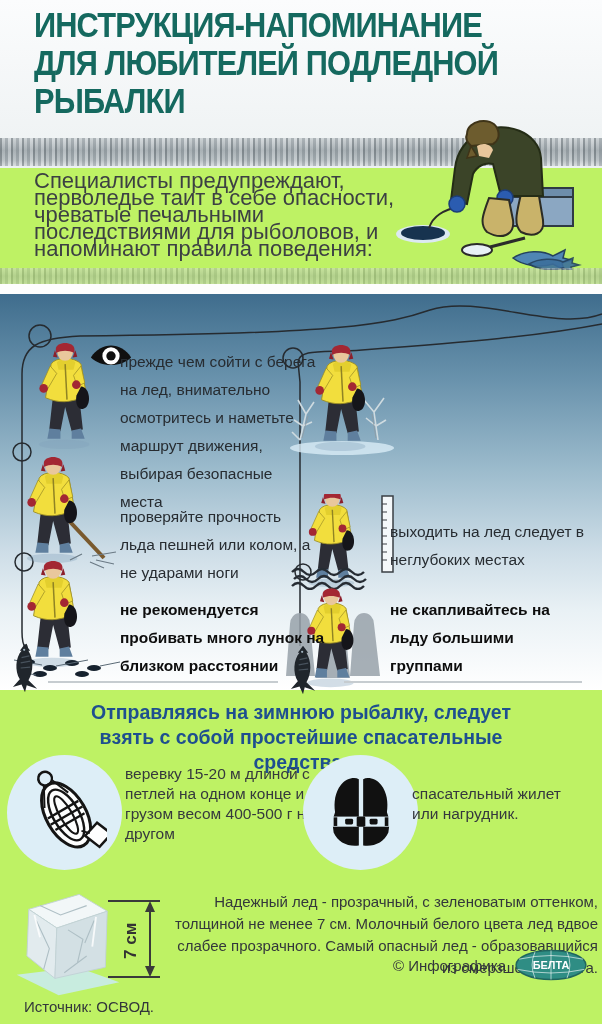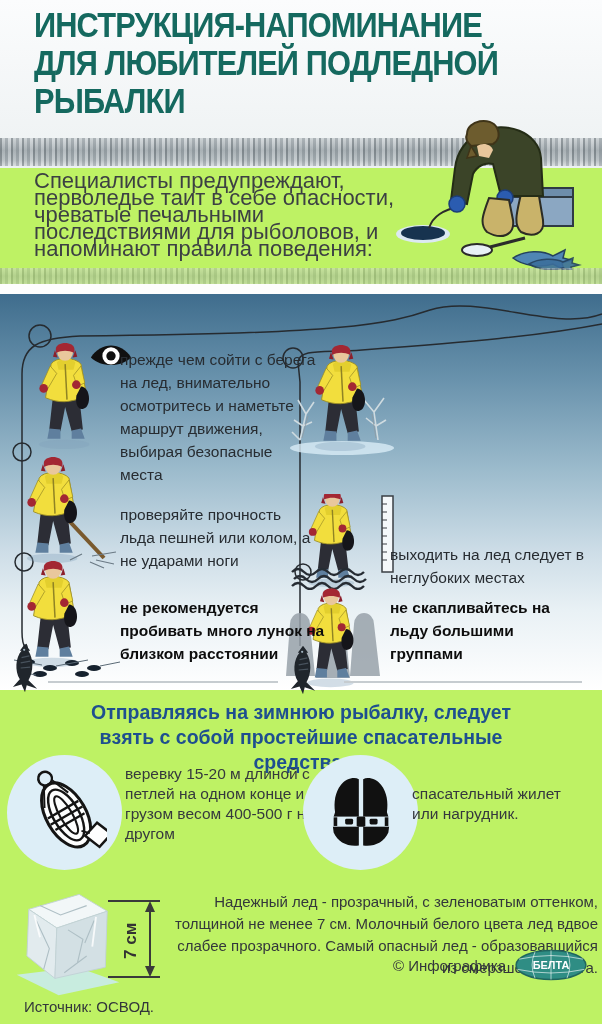--- a/index.html
+++ b/index.html
@@ -26,21 +26,21 @@
   .intro { position:absolute; left:34px; top:172px; width:368px;
            font-size:22px; line-height:17px; color:#3c4043; }
 
   .top-scene { position:absolute; left:393px; top:110px; width:207px; height:160px; }
 
   
   .panel { position:absolute; left:0; top:294px; width:602px; height:396px;
       background:linear-gradient(180deg,#3f6d8d 0%, #6a93ad 22%, #9dbccd 45%, #cdddе7 65%, #e9f1f5 80%, #ffffff 100%);
       background:linear-gradient(180deg,#3f6d8d 0%, #6a93ad 22%, #9dbccd 45%, #cddde7 65%, #e9f1f5 80%, #ffffff 100%); }
   .lines-overlay { position:absolute; left:0; top:0; width:602px; height:396px; }
-  .rule { position:absolute; font-size:15.5px; line-height:23px; color:#272c31; }
+  .rule { position:absolute; font-size:15.5px; line-height:28px; color:#272c31; }
   .rule.bold { font-weight:bold; color:#0d0d0d; }
   .fig { position:absolute; }
   .divider { position:absolute; height:2px; background:#c6ccd0; top:387px; }
 
   
   .gear-heading { position:absolute; left:61px; top:700px; width:480px; text-align:center;
       font-size:19.5px; line-height:25px; font-weight:bold; color:#1e4f8f; }
   .gear-circle { position:absolute; width:115px; height:115px; border-radius:50%;
       background:#ddeef7; display:flex; align-items:center; justify-content:center; }
   .gear-text { position:absolute; font-size:15.5px; line-height:20px; color:#35393d; }
@@ -223,21 +223,21 @@
     <svg class="fig" style="left:4px;top:348px" width="42" height="52" viewBox="0 0 40 60">
         <use href="#fishv"></use>
       </svg>
     <svg class="fig" style="left:282px;top:350px" width="42" height="52" viewBox="0 0 40 60">
         <use href="#fishv"></use>
       </svg>
 
     <div class="rule" style="left:120px;top:54px;width:196px">прежде чем сойти с берега на лед, внимательно осмотритесь и наметьте маршрут движения, выбирая безопасные места</div>
     <div class="rule" style="left:120px;top:209px;width:200px">проверяйте прочность льда пешней или колом, а не ударами ноги</div>
     <div class="rule bold" style="left:120px;top:302px;width:205px">не рекомендуется пробивать много лунок на близком расстоянии</div>
-    <div class="rule" style="left:390px;top:249px;width:200px">выходить на лед следует в неглубоких местах</div>
+    <div class="rule" style="left:390px;top:224px;width:200px">выходить на лед следует в неглубоких местах</div>
     <div class="rule bold" style="left:390px;top:302px;width:180px">не скапливайтесь на льду большими группами</div>
 
     <div class="divider" style="left:48px;width:230px"></div>
     <div class="divider" style="left:344px;width:238px"></div>
   </div>
 
   <div class="gear-heading">Отправляясь на зимнюю рыбалку, следует взять с собой простейшие спасательные средства:</div>
 
   <div class="gear-circle" style="left:7px;top:755px">
     <svg width="84" height="106" viewBox="0 0 110 130">

